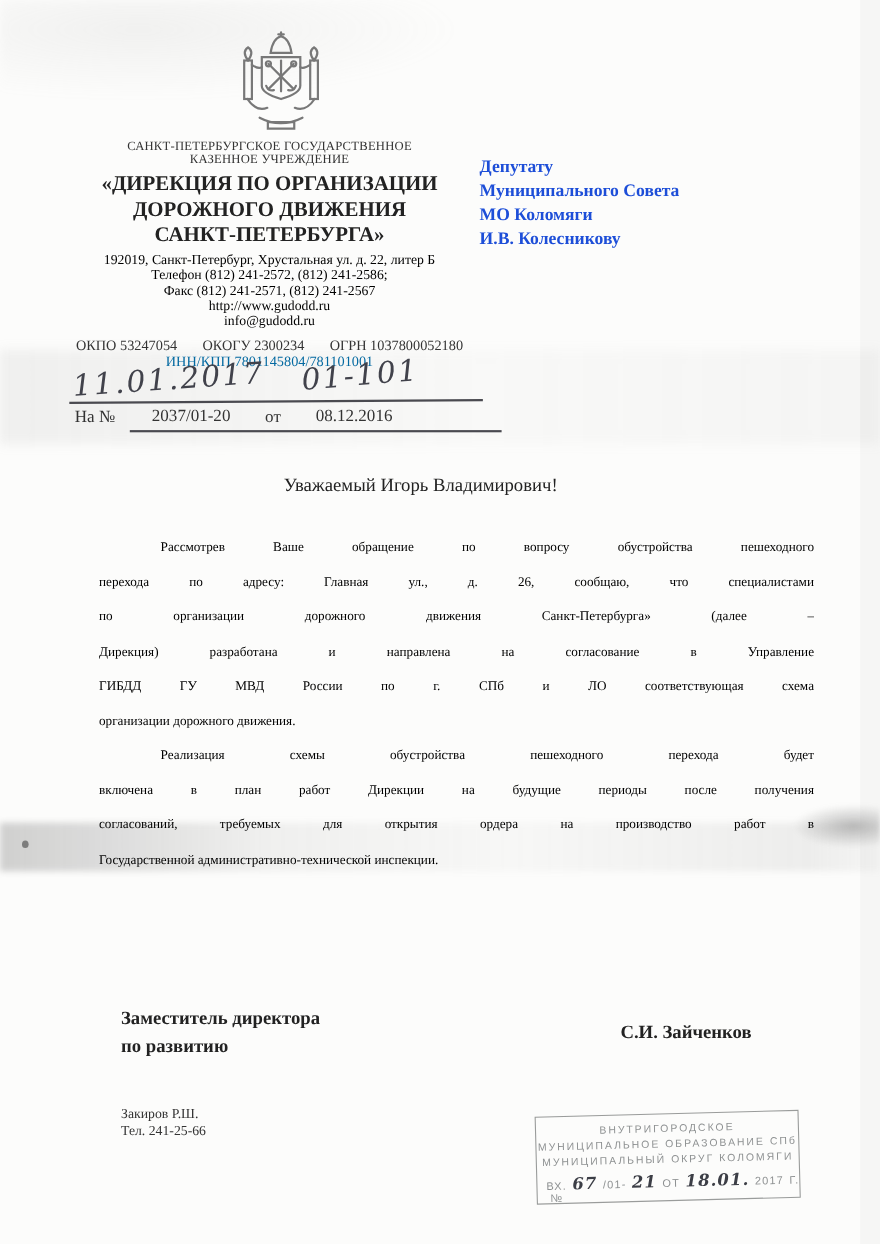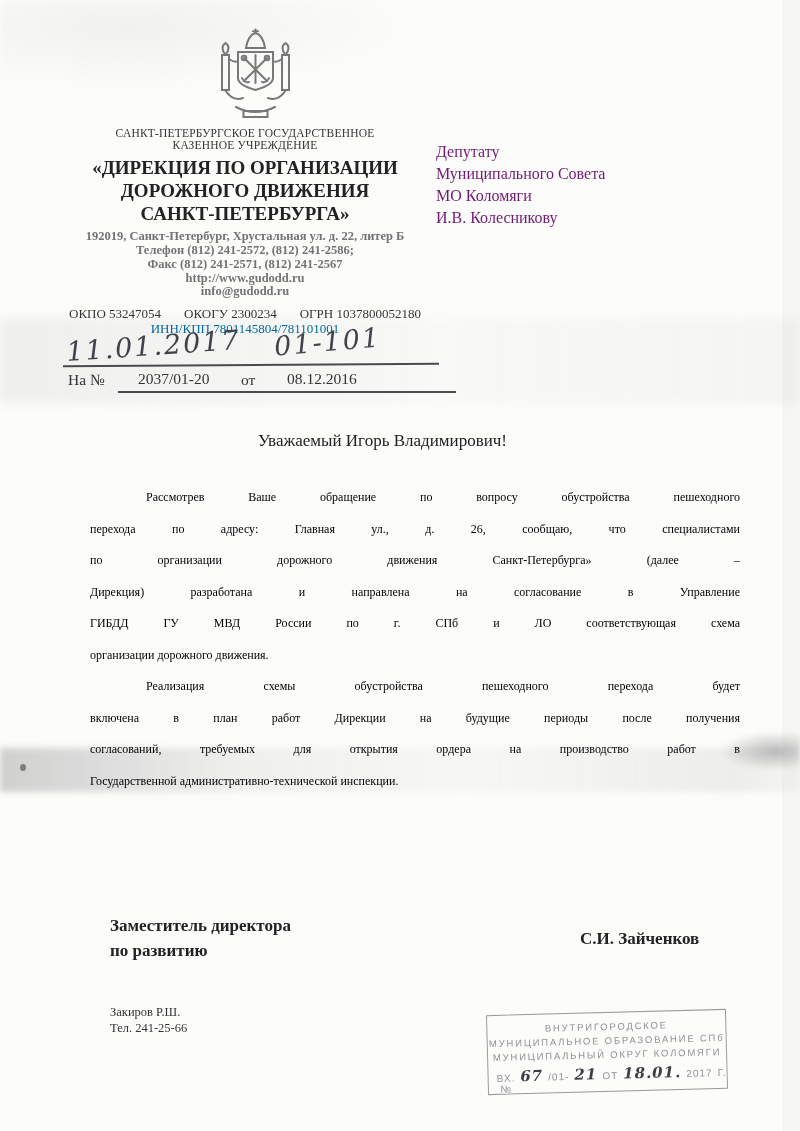--- a/index.html
+++ b/index.html
@@ -23,44 +23,44 @@
     background:radial-gradient(ellipse at 30% 30%,rgba(175,175,175,.14),rgba(175,175,175,0) 70%);
     filter:blur(4px);}
   .dot-left{left:20px;top:764px;width:6px;height:7px;border-radius:50%;
     background:rgba(55,55,55,.55);filter:blur(.5px);}
   .edge-right{right:0;top:0;width:18px;height:1131px;background:rgba(170,170,170,.07);}
   
   .emblem{position:absolute;left:198px;top:28px;width:115px;height:98px;}
   .org-block{position:absolute;left:40px;top:127px;width:410px;text-align:center;line-height:1.05;}
   .org-small{font-size:11.5px;letter-spacing:.2px;color:#333;}
   .org-name{font-size:19px;font-weight:bold;line-height:23px;color:#222;margin-top:5px;}
-  .org-contact{font-size:12.5px;line-height:12.8px;color:#737373;margin-top:1px;font-weight:bold;}
+  .org-contact{font-size:12.5px;line-height:12.8px;color:#000000;margin-top:1px;}
   .org-contact.first{margin-top:5px;}
   .codes-row{display:flex;justify-content:center;gap:23px;font-size:13px;color:#333;margin-top:9px;}
   .codes-inn{font-size:13px;color:#0369a1;margin-top:1px;}
-  .recipient{position:absolute;left:436px;top:141px;font-size:16px;font-weight:normal;line-height:22px;color:#701a75;}
+  .recipient{position:absolute;left:436px;top:141px;font-size:16px;font-weight:bold;line-height:22px;color:#1d4ed8;}
   
   .hand{font-style:italic;color:#41424b;font-family:"DejaVu Serif",serif;}
   .hw-date{position:absolute;left:66px;top:330px;font-size:27px;letter-spacing:2px;transform:rotate(-4deg);}
   .hw-num{position:absolute;left:274px;top:326px;font-size:27px;letter-spacing:2px;transform:rotate(-5deg);}
   .rule1{position:absolute;left:63px;top:364px;width:376px;height:2px;background:#4a4a50;transform:rotate(-.4deg);}
   .rule2{position:absolute;left:118px;top:391px;width:338px;height:1.6px;background:#4a4a50;}
   .ref-label{position:absolute;left:68px;top:371px;font-size:15.5px;color:#333;}
   .ref-innum{position:absolute;left:138px;top:370px;font-size:15.5px;color:#333;text-align:right;}
   .ref-ot{position:absolute;left:241px;top:371px;font-size:15.5px;color:#333;}
   .ref-indate{position:absolute;left:287px;top:370px;font-size:15.5px;color:#333;}
   
   .salutation{position:absolute;left:258px;top:431px;font-size:17px;font-weight:normal;color:#222;}
   .body-text{position:absolute;left:90px;top:482px;width:650px;font-size:12px;color:#000000;}
   .bl{height:31.5px;line-height:31.5px;text-align:justify;text-align-last:justify;overflow:hidden;}
   .bl.first{text-indent:56px;}
   .bl.last{text-align-last:left;}
   
   .sig-pos{position:absolute;left:110px;top:913px;font-size:17px;font-weight:bold;line-height:25px;color:#222;}
-  .sig-name{position:absolute;left:580px;top:929px;font-size:17px;font-weight:bold;color:#222;}
+  .sig-name{position:absolute;left:564px;top:929px;font-size:17px;font-weight:bold;color:#222;}
   .executor{position:absolute;left:110px;top:1004px;font-size:12.5px;line-height:16px;color:#333;}
   
   .stamp{position:absolute;left:487px;top:1012px;width:240px;height:80px;
     border:1.5px solid #9a9c9b;transform:rotate(-1.5deg);
     font-family:"Liberation Sans","DejaVu Sans",sans-serif;
     color:#8e9192;text-align:center;padding-top:7px;box-sizing:border-box;}
   .stamp-line{font-size:9.5px;letter-spacing:1.8px;line-height:14px;white-space:nowrap;}
   .stamp-row{display:flex;align-items:baseline;justify-content:flex-start;gap:5px;
     padding-left:8px;margin-top:3px;font-size:10px;letter-spacing:1px;}
   .stamp-hand{font-family:"DejaVu Serif",serif;font-style:italic;font-weight:bold;

